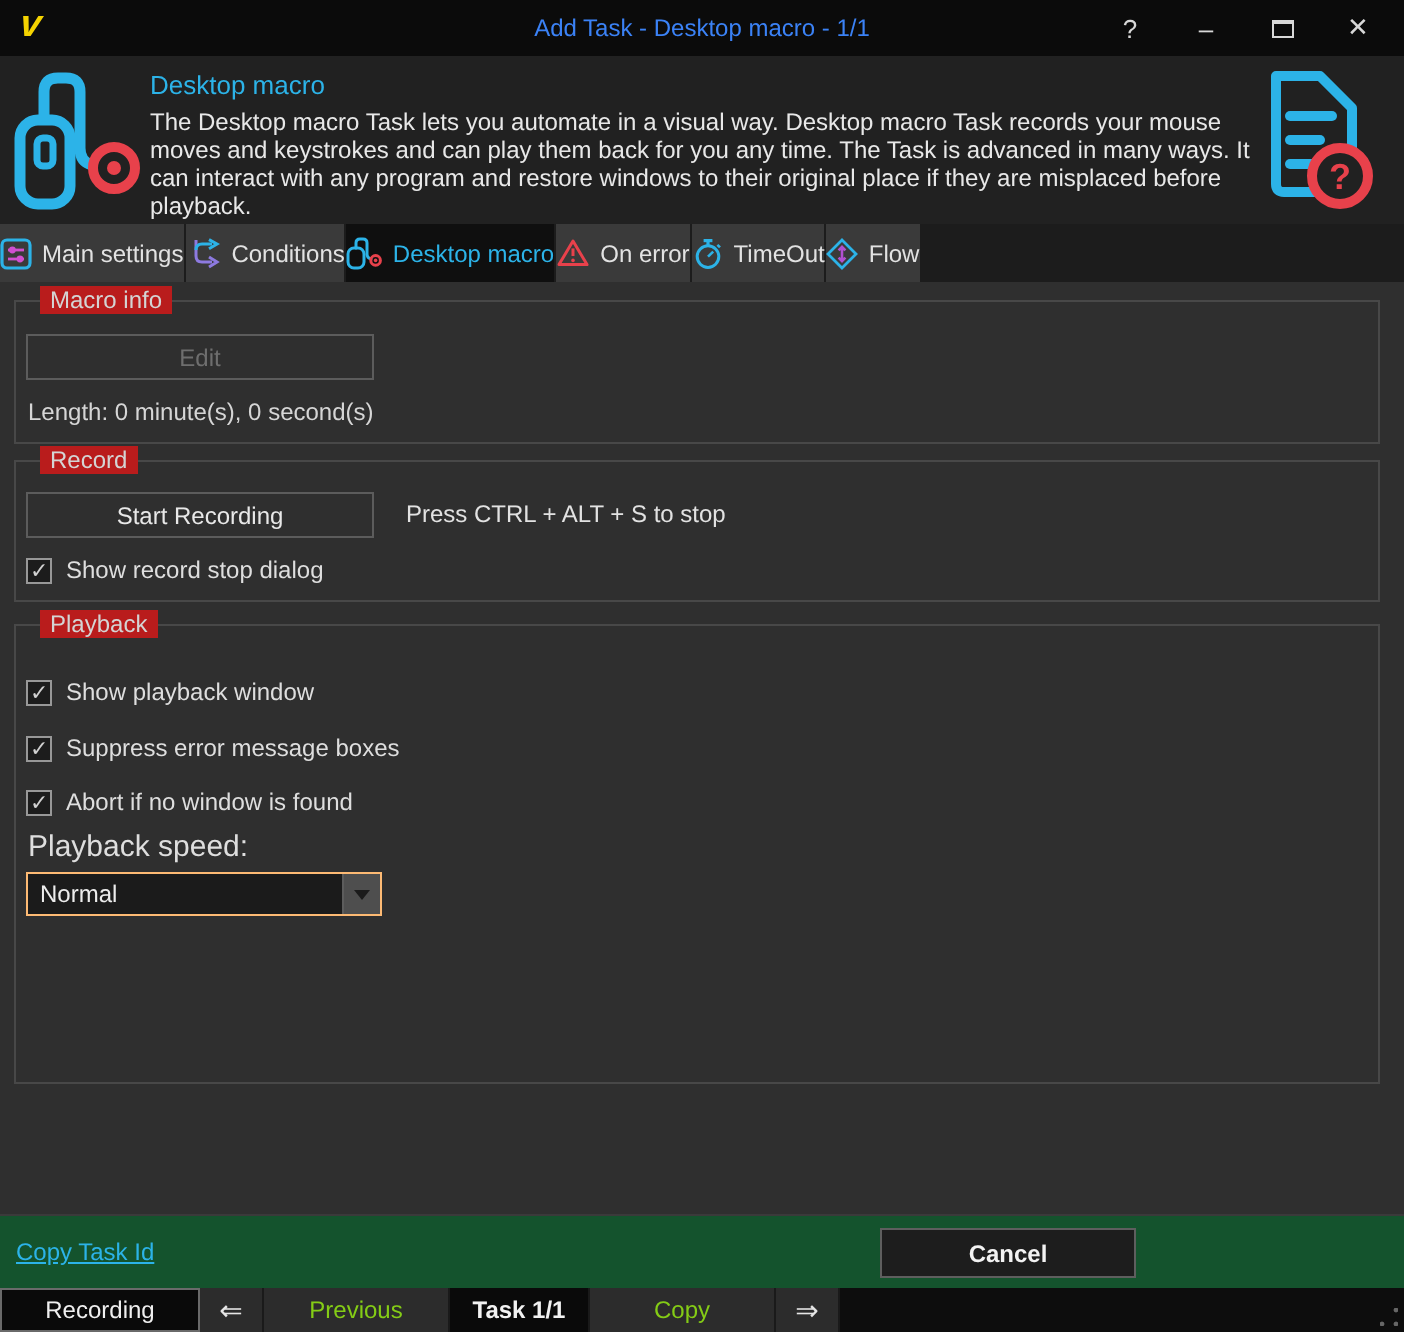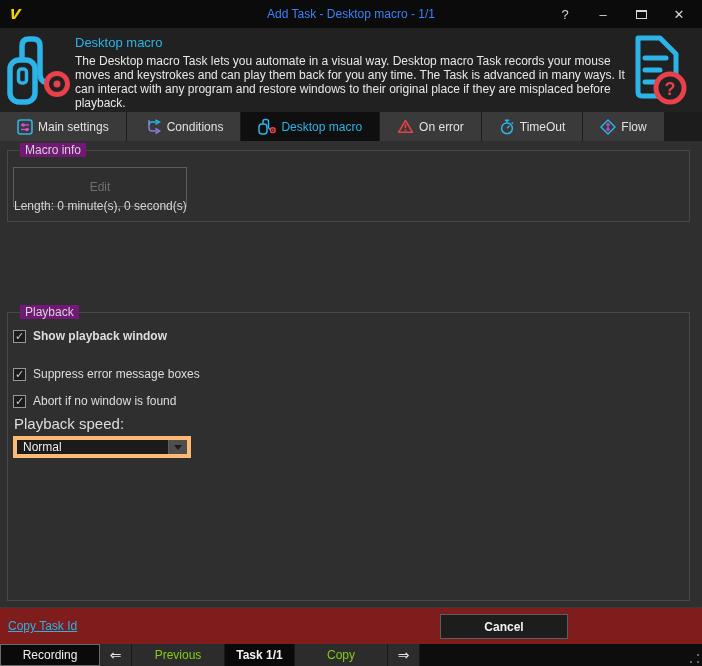--- a/index.html
+++ b/index.html
@@ -17,55 +17,55 @@
 
   
   .header { position:absolute; left:0; top:28px; width:702px; height:84px; background:#212121; }
   .hicon-left { position:absolute; left:4px; top:2px; }
   .hicon-right { position:absolute; right:14px; top:4px; }
   .htitle { position:absolute; left:75px; top:7px; font-size:13px; color:#2cb3e8; }
   .hdesc { position:absolute; left:75px; top:26px; width:560px; font-size:12px; line-height:14px; color:#e8e8e8; }
 
   
   .tabstrip { position:absolute; left:0; top:112px; width:702px; height:29px; background:#1c1c1c; display:flex; }
-  .tab { display:flex; align-items:center; gap:5px; padding:0 17px; background:#3a3a3a; border-right:1px solid #1c1c1c; font-size:12px; color:#e2e2e2; cursor:default; }
+  .tab { display:flex; align-items:center; gap:5px; padding:0 0; background:#3a3a3a; border-right:1px solid #1c1c1c; font-size:12px; color:#e2e2e2; cursor:default; }
   .tab.selected { background:#0f0f0f; color:#2cb3e8; }
   .tab svg { flex:0 0 auto; }
 
   
   .content { position:absolute; left:0; top:141px; width:702px; height:466px; background:#2f2f2f; }
   .groupbox { position:absolute; left:7px; width:683px; border:1px solid #484848; }
-  .legend { position:absolute; top:-8px; left:12px; background:#701a75; padding:0 5px; font-size:12px; color:#d4d4d4; }
+  .legend { position:absolute; top:-8px; left:12px; background:#b91c1c; padding:0 5px; font-size:12px; color:#d4d4d4; }
   .gb-macro { top:9px; height:72px; }
   .gb-record { top:89px; height:71px; }
-  .gb-playback { top:171px; height:289px; }
+  .gb-playback { top:171px; height:230px; }
 
   .btn { position:absolute; display:flex; align-items:center; justify-content:center; background:#2f2f2f; border:1px solid #5c5c5c; font-size:12px; color:#e8e8e8; cursor:default; }
   .btn.disabled { color:#6e6e6e; }
-  .edit-btn { left:5px; top:16px; width:174px; height:40px; }
+  .edit-btn { left:5px; top:16px; width:174px; height:23px; }
   .rec-btn { left:5px; top:15px; width:174px; height:23px; }
   .length-text { position:absolute; left:6px; top:48px; font-size:12px; color:#d6d6d6; }
   .rec-hint { position:absolute; left:195px; top:19px; font-size:12px; color:#e2e2e2; }
 
   .cbrow { position:absolute; display:flex; align-items:center; gap:7px; font-size:12px; color:#dedede; cursor:default; }
   .cbbox { width:13px; height:13px; background:#1c1c1c; border:1px solid #989898; position:relative; }
   .cbrow.checked .cbbox::after { content:"✓"; position:absolute; left:1px; top:-1px; font-size:11px; color:#d0d0d0; }
 
-  .pb-cb0 { left:5px; top:16px;font-weight:bold; }
+  .pb-cb0 { left:5px; top:26px; }
   .pb-cb1 { left:5px; top:54px; }
   .pb-cb2 { left:5px; top:81px; }
   .rec-cb { left:5px; top:47px; }
   .speed-label { position:absolute; left:6px; top:102px; font-size:15px; color:#dedede; }
-  .dropdown { position:absolute; left:5px; top:123px; width:178px; height:22px; background:#1b1b1b; border:4px solid #fdba74; display:flex; align-items:center; cursor:default; }
+  .dropdown { position:absolute; left:5px; top:123px; width:178px; height:22px; background:#1b1b1b; border:1px solid #fdba74; display:flex; align-items:center; cursor:default; }
   .dd-value { flex:1; padding-left:6px; font-size:12px; color:#ececec; }
   .dd-btn { width:19px; height:100%; background:#4e4e4e; border-left:1px solid #5c5c5c; display:flex; align-items:center; justify-content:center; }
   .dd-arrow { width:0; height:0; border-left:4px solid transparent; border-right:4px solid transparent; border-top:5px solid #1b1b1b; }
 
   
-  .footer { position:absolute; left:0; top:607px; width:702px; height:37px; background:#7f1d1d; border-top:1px solid #3a3a3a;padding-left:40px; }
+  .footer { position:absolute; left:0; top:607px; width:702px; height:37px; background:#14532d; border-top:1px solid #3a3a3a;padding-left:40px; }
   .copylink { position:absolute; left:8px; top:11px; font-size:12px; color:#2cb3e8; text-decoration:underline; cursor:pointer; }
   .fbtn { position:absolute; top:6px; height:25px; background:#1d1d1d; border:1px solid #5e5e5e; font-weight:bold; color:#f2f2f2; font-size:12px; display:flex; align-items:center; justify-content:center; cursor:default; }
   .cancel-btn { left:440px; width:128px; }
   .ok-btn { left:574px; width:126px; }
 
   
   .statusbar { position:absolute; left:0; top:644px; width:702px; height:22px; background:#0d0d0d; display:flex; align-items:stretch; font-size:12px; }
   .sb-variables { width:100px; background:#0a0a0a; border:1px solid #6a6a6a; display:flex; align-items:center; justify-content:center; color:#efefef; cursor:default; }
   .sb-seg { display:flex; align-items:center; justify-content:center; background:#2c2c2c; border-right:1px solid #1a1a1a; color:#84cc16; cursor:default; }
   .sb-arrowseg { width:32px; color:#e6e6e6; font-size:14px; }
@@ -177,20 +177,29 @@
   </div>
 
   <div class="content">
 
     <div class="groupbox gb-macro">
       <span class="legend">Macro info</span>
       <div class="btn disabled edit-btn">Edit</div>
       <div class="length-text">Length: 0 minute(s), 0 second(s)</div>
     </div>
 
+    <div class="groupbox gb-record">
+      <span class="legend">Record</span>
+      <div class="btn rec-btn">Start Recording</div>
+      <div class="rec-hint">Press CTRL + ALT + S to stop</div>
+      <div class="cbrow rec-cb checked">
+        <span class="cbbox"></span>
+        <span>Show record stop dialog</span>
+      </div>
+    </div>
 
     <div class="groupbox gb-playback">
       <span class="legend">Playback</span>
       <div class="cbrow pb-cb0 checked">
         <span class="cbbox"></span>
         <span>Show playback window</span>
       </div>
       <div class="cbrow pb-cb1 checked">
         <span class="cbbox"></span>
         <span>Suppress error message boxes</span>

